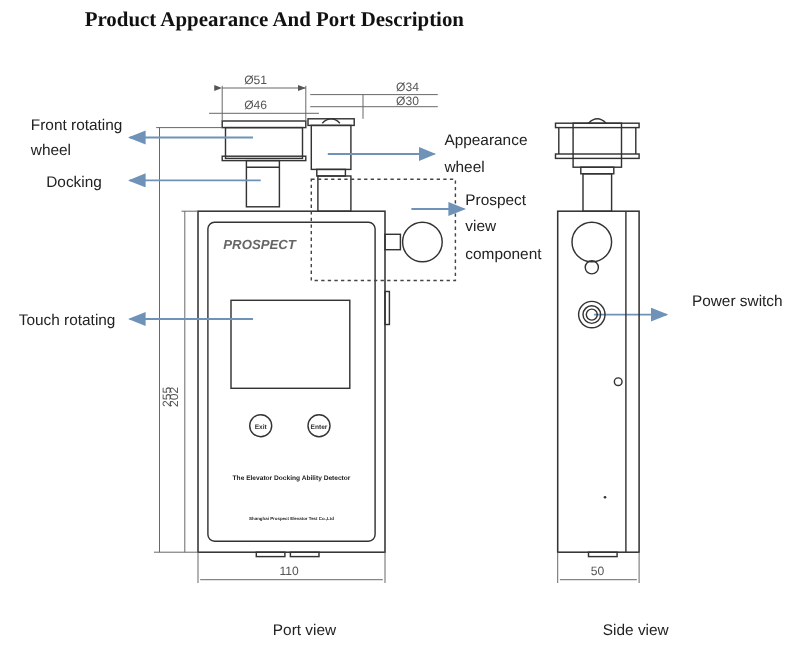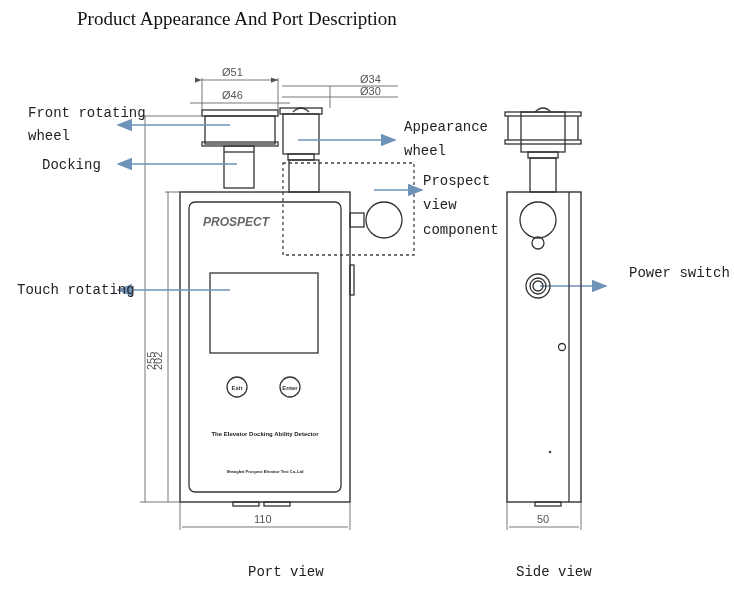--- a/index.html
+++ b/index.html
@@ -1,18 +1,18 @@
 <!DOCTYPE html>
 <html><head>
 <meta charset="utf-8">
 <style>
   html, body { margin:0; padding:0; background:#ffffff; }
   body { width:734px; height:589px; position:relative; overflow:hidden; font-family:"Liberation Serif", serif; color:#1a1a1a; }
-  .title { position:absolute; left:77px; top:8px; font-size:19px; font-weight:normal; font-family:"Liberation Serif", serif; color:#111; white-space:nowrap; }
-  .lbl { position:absolute; font-size:14px; font-family:Liberation Mono, monospace; color:#222; white-space:nowrap; line-height:18px; }
+  .title { position:absolute; left:77px; top:8px; font-size:19px; font-weight:bold; font-family:"Liberation Serif", serif; color:#111; white-space:nowrap; }
+  .lbl { position:absolute; font-size:14px; font-family:Liberation Sans, sans-serif; color:#222; white-space:nowrap; line-height:18px; }
   .dim { font-family:"Liberation Sans", sans-serif; font-size:11px; fill:#555; }
   svg { position:absolute; left:0; top:0; }
 </style>
 </head>
 <body>
 
 <div class="title">Product Appearance And Port Description</div>
 
 <svg width="734" height="589" viewBox="0 0 734 589">
   <defs>
@@ -140,13 +140,13 @@
 <div class="lbl" style="left:28px;top:127px">wheel</div>
 <div class="lbl" style="left:42px;top:156px">Docking</div>
 <div class="lbl" style="left:17px;top:281px">Touch rotating</div>
 <div class="lbl" style="left:404px;top:118px">Appearance</div>
 <div class="lbl" style="left:404px;top:142px">wheel</div>
 <div class="lbl" style="left:423px;top:172px">Prospect</div>
 <div class="lbl" style="left:423px;top:196px">view</div>
 <div class="lbl" style="left:423px;top:221px">component</div>
 <div class="lbl" style="left:629px;top:264px">Power switch</div>
 <div class="lbl" style="left:248px;top:563px">Port view</div>
-<div class="lbl" style="left:516px;top:563px">Side view</div>
+<div class="lbl" style="left:548px;top:563px">Side view</div>
 
 </body></html>

